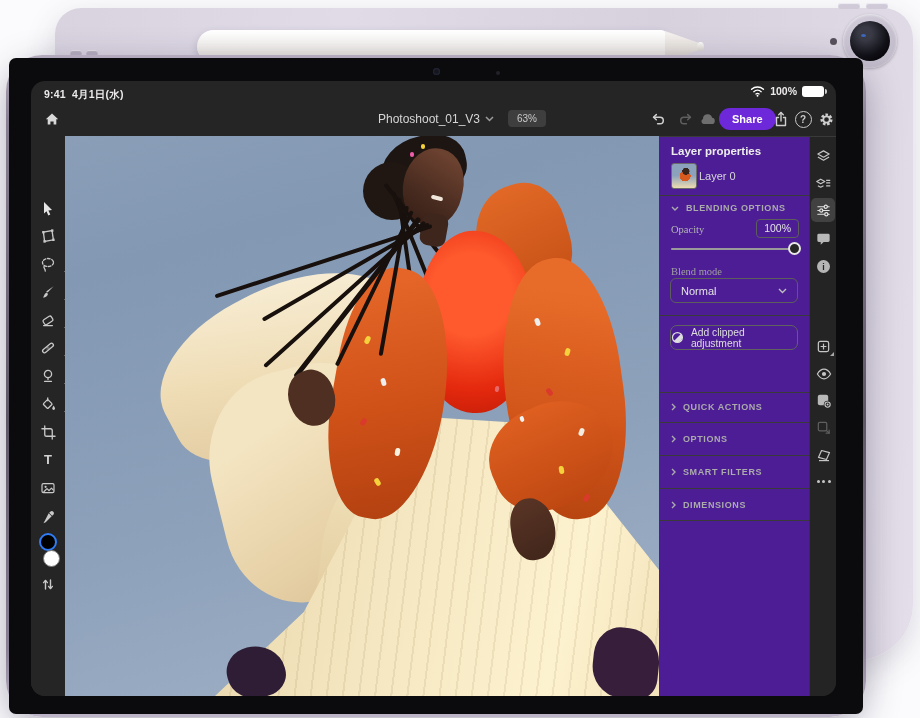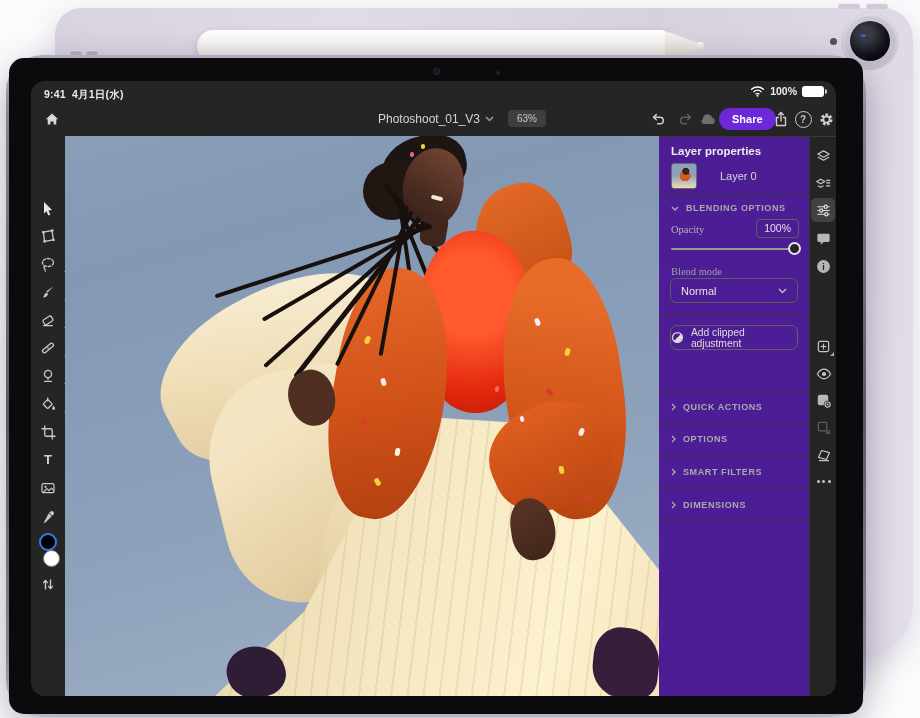--- a/index.html
+++ b/index.html
@@ -21,21 +21,21 @@
   .pencil{position:absolute;left:197px;top:30px;width:470px;height:33px;border-radius:17px 6px 6px 17px;
     background:linear-gradient(180deg,#ffffff 6%,#f4f2ef 46%,#e2dfda 86%,#cfcbc5);box-shadow:0 4px 8px rgba(70,60,90,.22);}
   .pencil-tip{position:absolute;left:665px;top:31px;width:37px;height:31px;
     clip-path:polygon(0 0,100% 42%,100% 58%,0 100%);background:linear-gradient(180deg,#f4f1ee 10%,#e6e2dc 55%,#cdc9c2);}
   .pencil-ball{position:absolute;left:697px;top:42px;width:7px;height:9px;border-radius:50%;background:linear-gradient(180deg,#fdfdfc,#d8d4cd);}
 
   
   .ipad-front{position:absolute;left:6px;top:55px;width:860px;height:662px;border-radius:36px;
     background:linear-gradient(180deg,#b4aabd,#8a8093 10%,#5e5766 55%,#8b8096 90%,#beb5c8);
     box-shadow:0 10px 34px rgba(45,35,65,.35);}
-  .bezel{position:absolute;left:3px;top:3px;right:3px;bottom:3px;border-radius:15px;background:#0b0b0d;}
+  .bezel{position:absolute;left:3px;top:3px;right:3px;bottom:3px;border-radius:7px;background:#0b0b0d;}
   .front-cam{position:absolute;left:424px;top:10px;width:7px;height:7px;border-radius:50%;background:#16161c;box-shadow:inset 0 0 2px #32406b;}
   .front-sensor{position:absolute;left:487px;top:13px;width:4px;height:4px;border-radius:50%;background:#222228;}
 
   
   .screen{position:absolute;left:22px;top:23px;width:805px;height:615px;border-radius:14px;background:#252525;overflow:hidden;}
   .statusbar{position:absolute;left:0;top:0;width:100%;height:24px;color:#eceaea;font-size:10.5px;font-weight:bold;}
   .status-left{position:absolute;left:13px;top:7px;letter-spacing:.2px;}
   .status-right{position:absolute;right:12px;top:4px;display:flex;align-items:center;gap:5px;}
   .battery{width:22px;height:11px;border-radius:3px;background:#fff;position:relative;}
   .battery:after{content:"";position:absolute;right:-3px;top:3px;width:2px;height:5px;border-radius:0 2px 2px 0;background:#cfcfcf;}
@@ -60,21 +60,21 @@
   .canvas{position:absolute;left:34px;top:55px;width:594px;height:560px;overflow:hidden;
     background:linear-gradient(345deg,#a2b2c6 0%,#8da1bb 40%,#8398b3 80%,#8a9eb8);}
   .shape{position:absolute;}
   .braid{position:absolute;width:4px;background:#18100c;border-radius:4px;transform-origin:top center;}
   .pin{position:absolute;width:5px;height:8px;border-radius:3px;}
   .pleats{position:absolute;inset:0;background:repeating-linear-gradient(97deg,rgba(120,90,40,.10) 0 2px,rgba(255,255,255,0) 2px 16px);border-radius:inherit;}
 
   
   .panel{position:absolute;left:628px;top:55px;width:150px;height:560px;background:#4c1d95;border-top:1px solid #3a3a3a;box-sizing:border-box;}
   .panel-title{position:absolute;left:12px;top:8px;color:#ececec;font-size:11.5px;font-weight:bold;}
-  .layer-row{position:absolute;left:6px;top:24px;width:138px;height:30px;display:flex;align-items:center;gap:23px;border-radius:5px;}
+  .layer-row{position:absolute;left:6px;top:24px;width:138px;height:30px;display:flex;align-items:center;gap:2px;border-radius:5px;}
   .layer-thumb{width:24px;height:24px;margin-left:6px;border-radius:3px;border:1px solid #6a6a6a;
     background-image:radial-gradient(circle at 58% 30%,#3a251d 0 16%,rgba(0,0,0,0) 17%),
       radial-gradient(circle at 55% 50%,#d85a1f 0 30%,rgba(0,0,0,0) 31%),
       linear-gradient(180deg,#8ca1bb 0 48%,#eedcb2 100%);}
   .layer-name{color:#d8d8d8;font-size:11px;}
   .divider{position:absolute;left:0;width:100%;height:1px;background:#3a3a3a;}
   .sec-head{position:absolute;left:0;width:100%;height:18px;display:flex;align-items:center;gap:7px;padding-left:12px;box-sizing:border-box;
     color:#ababab;font-size:9px;letter-spacing:.6px;font-weight:bold;}
   .fld-label{position:absolute;left:12px;color:#b5b5b5;font-size:10.5px;font-family:Liberation Serif, serif;}
   .opacity-val{position:absolute;right:10px;top:82px;height:17px;line-height:17px;padding:0 7px;border:1px solid #5d5d5d;border-radius:4px;color:#e3e3e3;font-size:10.5px;}

